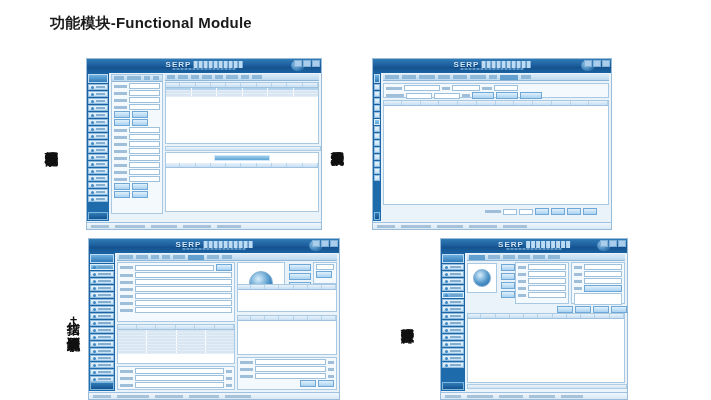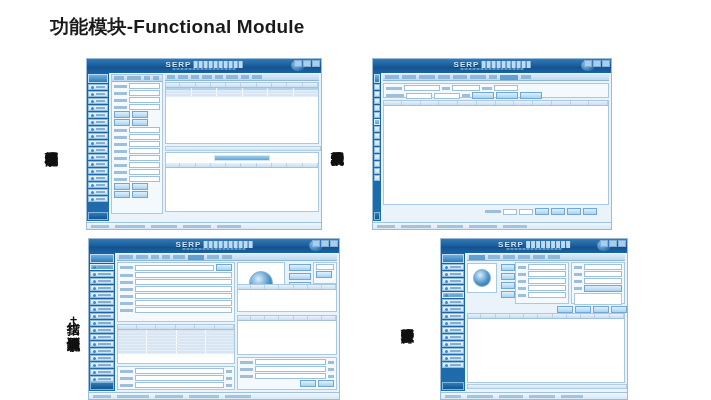--- a/index.html
+++ b/index.html
@@ -6,21 +6,21 @@
   body{
     width:711px;height:400px;background:#ffffff;
     font-family:"Liberation Sans","DejaVu Sans",sans-serif;
     overflow:hidden;position:relative;
   }
   .slide{position:absolute;inset:0;background:#fff;}
 
   
   .slide-title{
     position:absolute;left:50px;top:14px;
-    font-size:19px;font-weight:bold;color:#1a1a1a;
+    font-size:15px;font-weight:bold;color:#1a1a1a;
     letter-spacing:.2px;white-space:nowrap;
   }
 
   
   .vcaption{
     position:absolute;
     writing-mode:vertical-rl;
     text-orientation:upright;
     font-weight:bold;color:#111;
     line-height:1.02;letter-spacing:0px;

